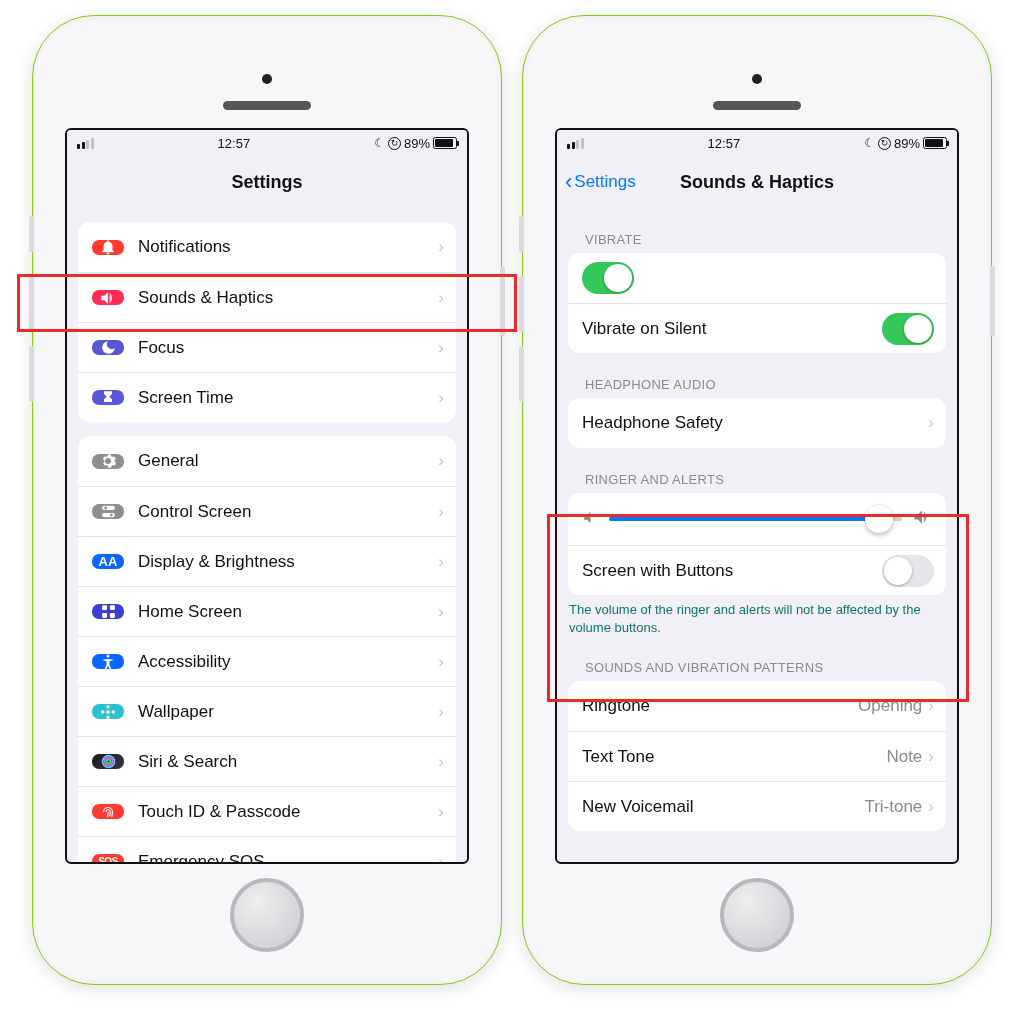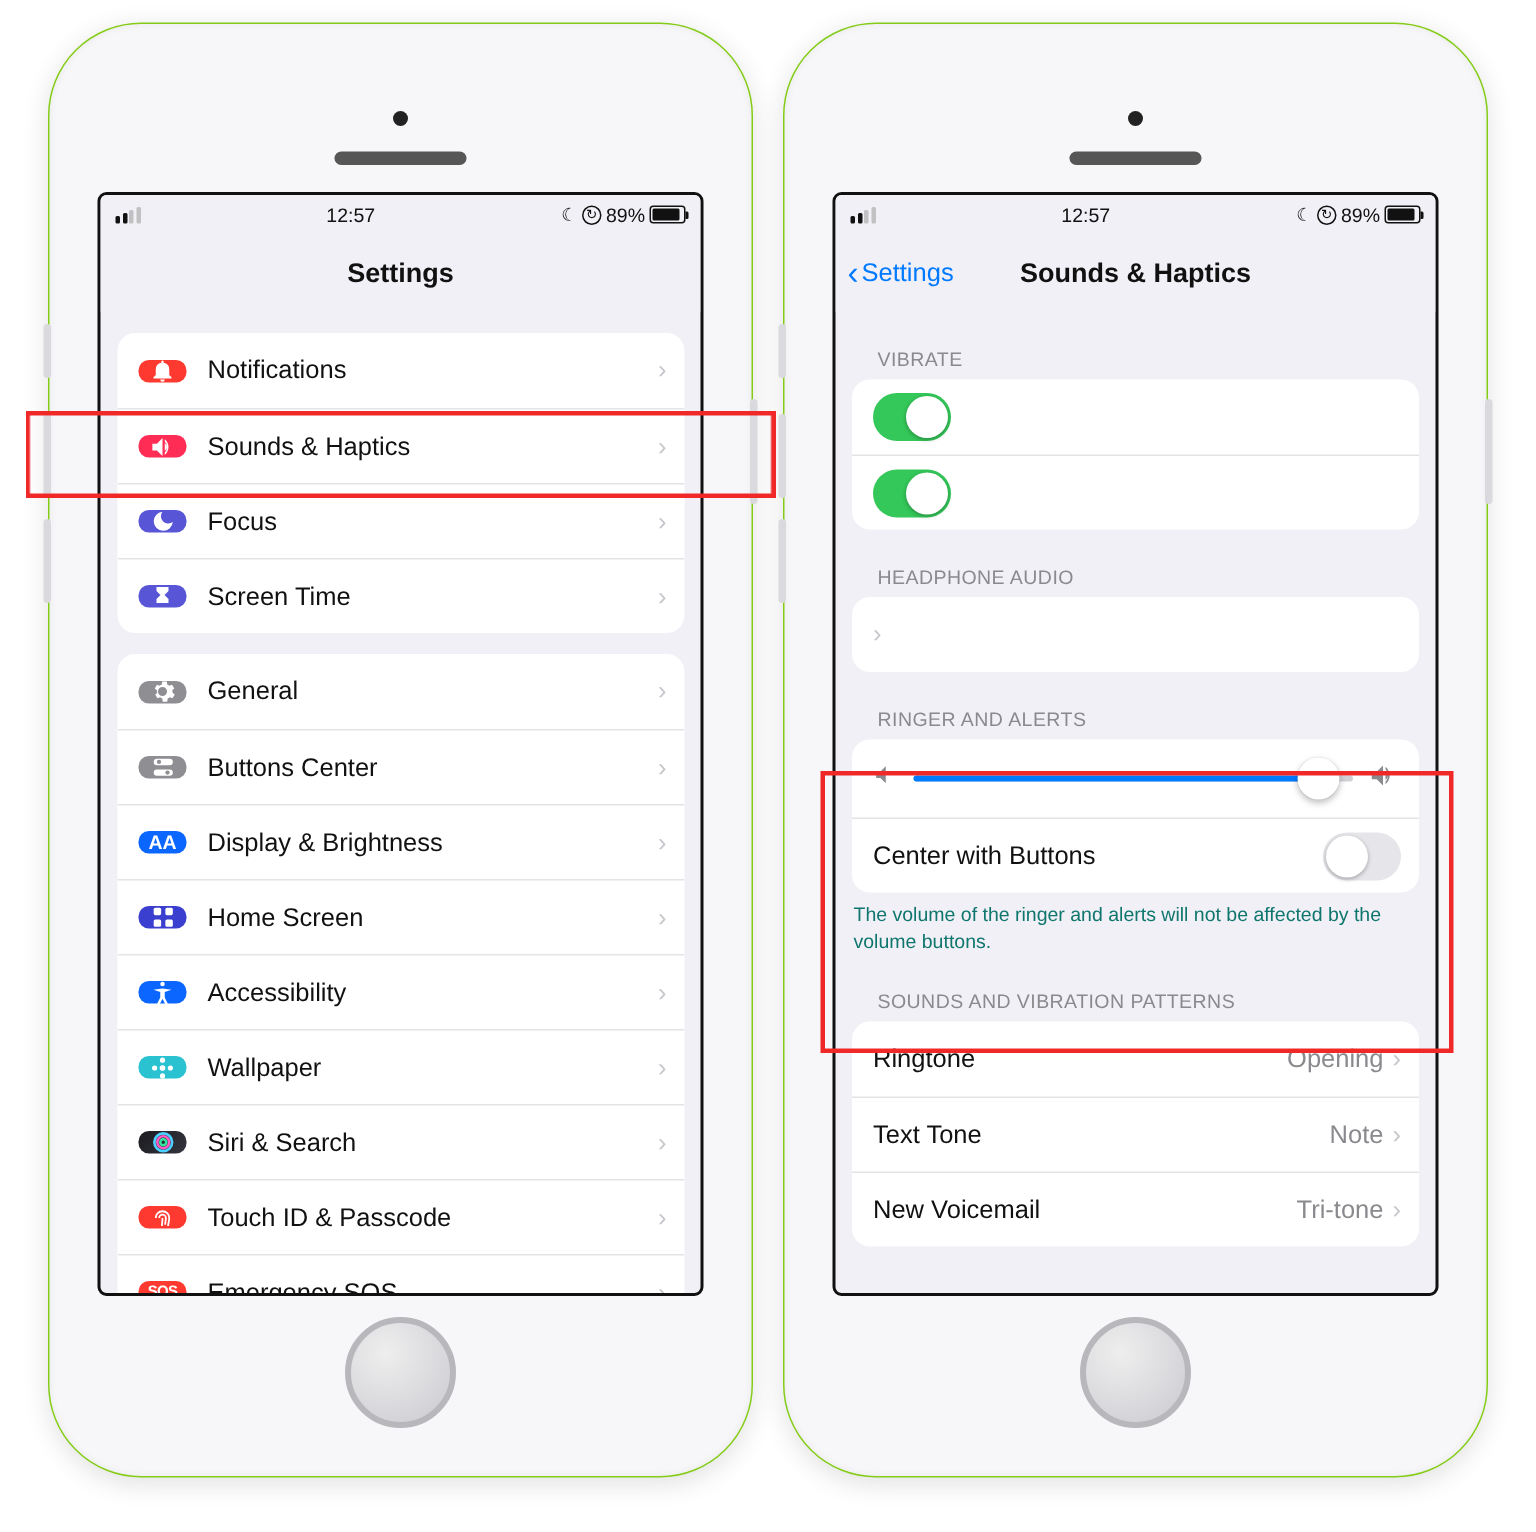--- a/index.html
+++ b/index.html
@@ -231,21 +231,21 @@
         </div>
         <div class="row">
           <div class="icon" style="background:#8e8e93">
             <svg width="17" height="17" viewBox="0 0 24 24" fill="#fff">
                 <rect x="3" y="4" width="18" height="6" rx="3"></rect>
                 <rect x="3" y="14" width="18" height="6" rx="3"></rect>
                 <circle cx="8" cy="7" r="2" fill="#8e8e93"></circle>
                 <circle cx="16" cy="17" r="2" fill="#8e8e93"></circle>
               </svg>
           </div>
-          <span class="row-label">Buttons Center</span>
+          <span class="row-label">Control Screen</span>
           <span class="chev-r">›</span>
         </div>
         <div class="row">
           <div class="icon" style="background:#0a66ff">
             <span style="font-size:13px;font-weight:700;color:#fff">AA</span>
           </div>
           <span class="row-label">Display &amp; Brightness</span>
           <span class="chev-r">›</span>
         </div>
         <div class="row">
@@ -356,29 +356,31 @@
     <div class="content">
 
       <div class="group-title">VIBRATE</div>
       <div class="group" style="margin-top:0">
         <div class="row">
           <div class="toggle on">
               <div class="knob"></div>
             </div>
         </div>
         <div class="row">
+          <span class="row-label">Vibrate on Silent</span>
           <div class="toggle on">
               <div class="knob"></div>
             </div>
         </div>
       </div>
 
       <div class="group-title">HEADPHONE AUDIO</div>
       <div class="group" style="margin-top:0">
         <div class="row">
+          <span class="row-label">Headphone Safety</span>
           <span class="chev-r">›</span>
         </div>
       </div>
 
       <div class="group-title">RINGER AND ALERTS</div>
       <div class="group" style="margin-top:0">
         <div class="row slider-row">
           <span class="spk-icon">
             <svg width="17" height="17" viewBox="0 0 24 24" fill="#8a8a8e">
                 <path d="M3 9v6h4l5 5V4L7 9H3z"></path>
@@ -389,21 +391,21 @@
             <div class="slider-fill" style="width:92%"></div>
             <div class="slider-thumb" style="left:92%"></div>
           </div>
           <span class="spk-icon">
             <svg width="20" height="20" viewBox="0 0 24 24" fill="#8a8a8e">
                 <path d="M3 9v6h4l5 5V4L7 9H3zm13 3a4 4 0 0 0-2-3.5v7A4 4 0 0 0 16 12zm-2-7v2a7 7 0 0 1 0 10v2a9 9 0 0 0 0-14z"></path>
               </svg>
           </span>
         </div>
         <div class="row">
-          <span class="row-label">Center with Buttons</span>
+          <span class="row-label">Screen with Buttons</span>
           <div class="toggle">
               <div class="knob"></div>
             </div>
         </div>
       </div>
       <div class="group-footer">The volume of the ringer and alerts will not be affected by the volume buttons.</div>
 
       <div class="group-title">SOUNDS AND VIBRATION PATTERNS</div>
       <div class="group" style="margin-top:0">
         <div class="row">

